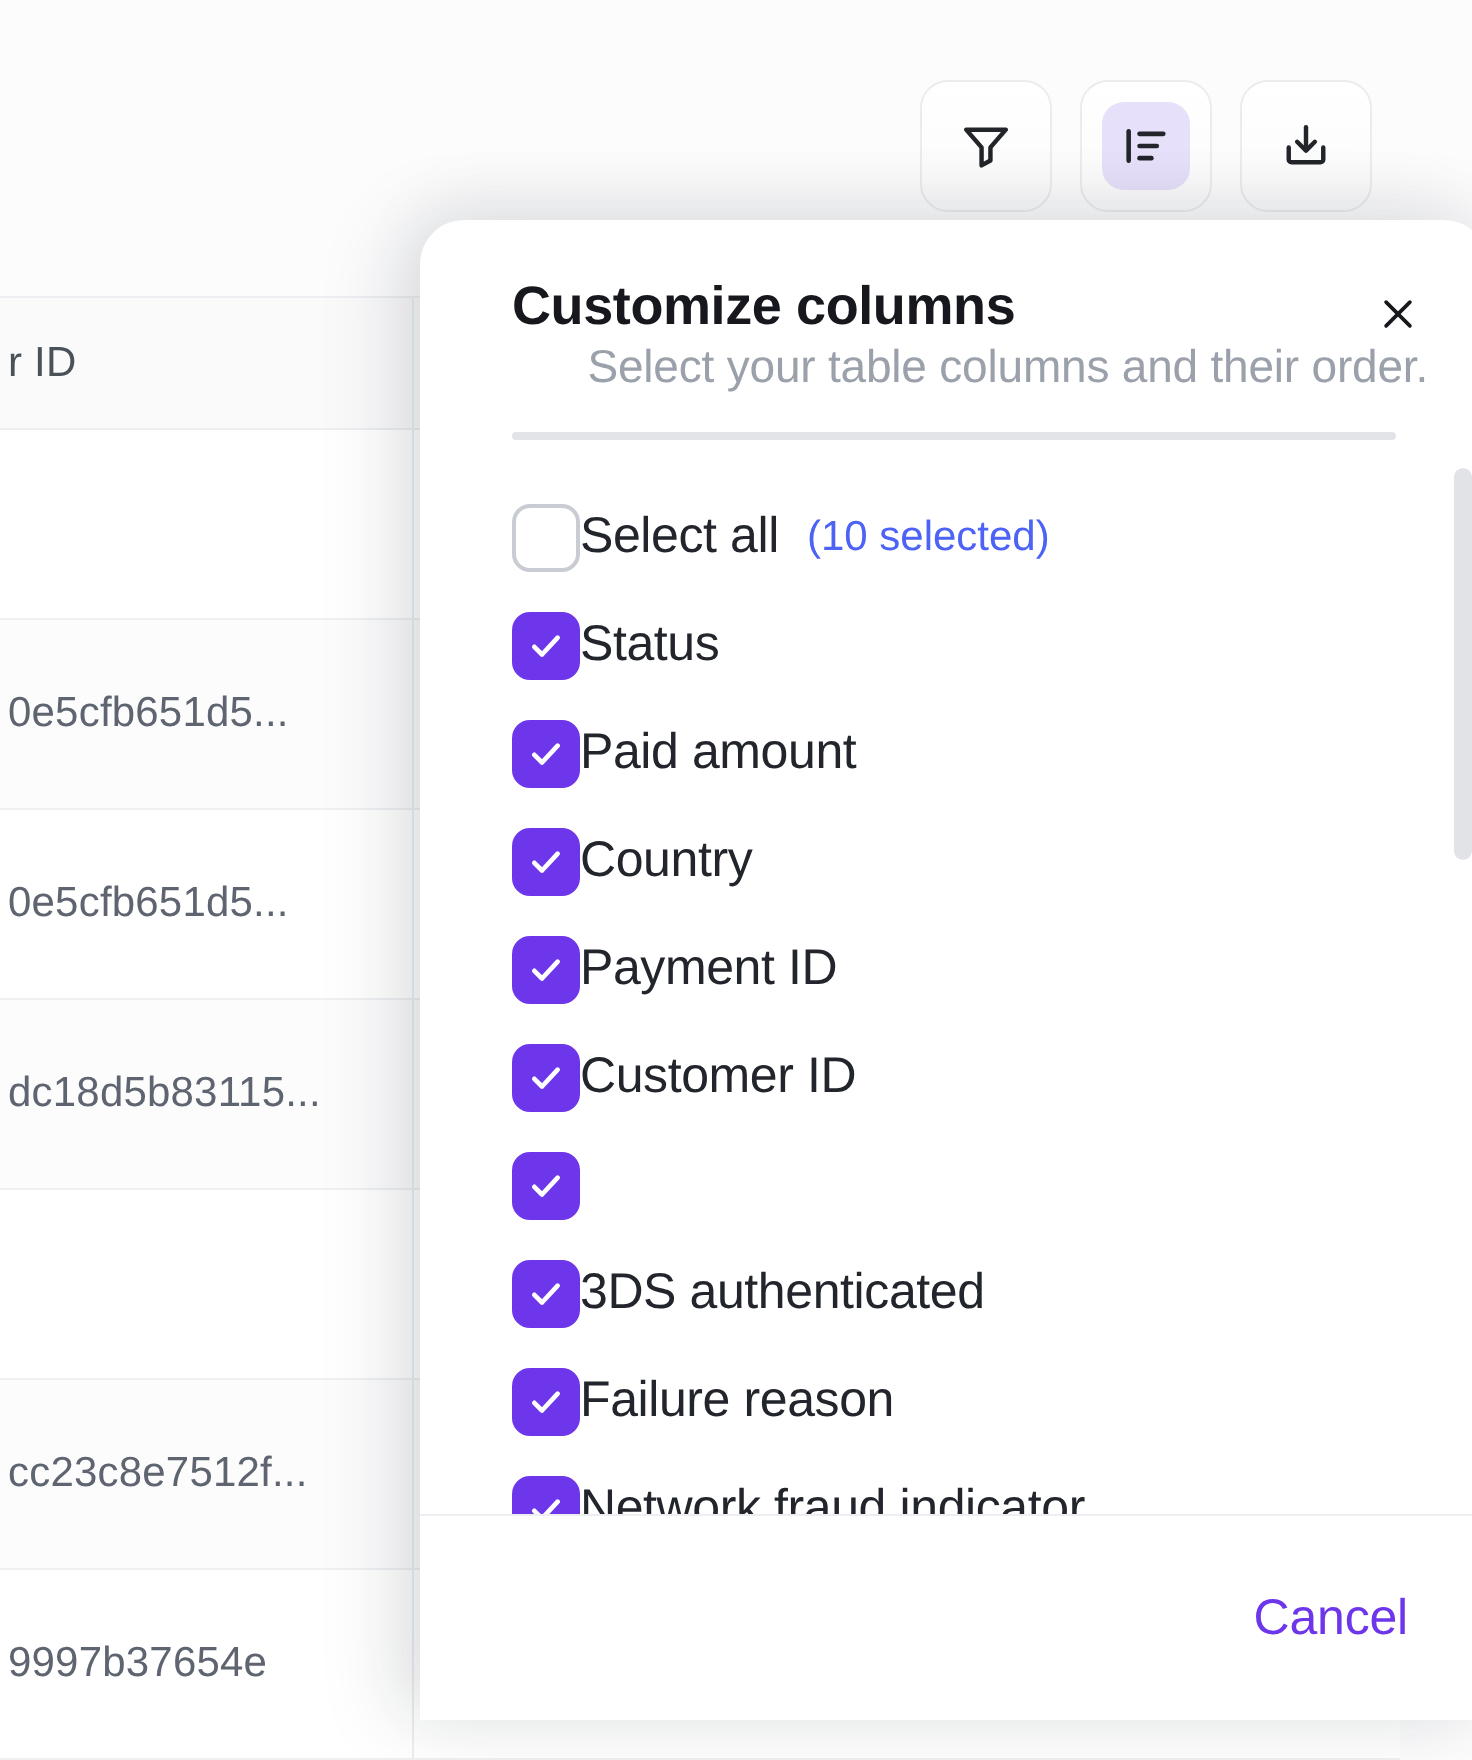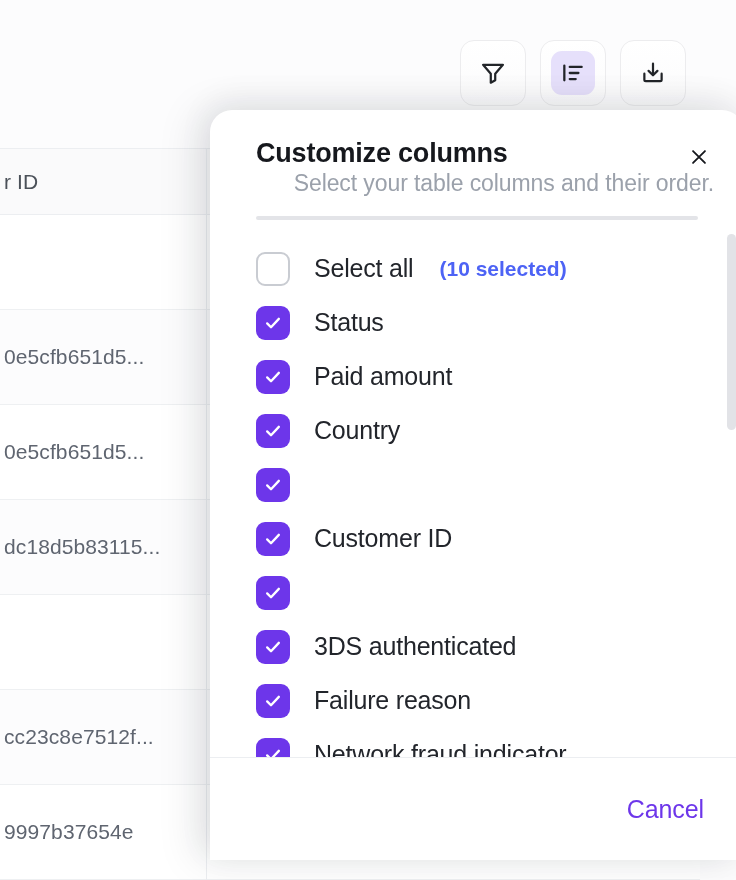--- a/index.html
+++ b/index.html
@@ -213,30 +213,28 @@
   }
   .cb.off {
     background: #ffffff;
     border: 2px solid #c9ccd2;
   }
   .cb.on { background: #6d36ea; }
   .cb.on svg { display: block; }
   .col-label {
     font-size: 25px;
     color: #22252b;
-    margin-left: 24px;
     letter-spacing: -.2px;
     white-space: nowrap;
   }
   .sel-count {
     font-size: 21px;
     color: #4d63f5;
-    margin-left: 26px;
-    white-space: nowrap;
-    font-weight: bold;
+    margin-left: 14px;
+    white-space: nowrap;
   }
 
   
   .dlg-scrollbar {
     position: absolute;
     right: 8px;
     top: 14px;
     bottom: 10px;
     width: 9px;
     cursor: pointer;
@@ -413,20 +411,21 @@
           </span>
           <span class="col-label">Country</span>
         </li>
 
         <li class="col-item">
           <span class="cb on">
             <svg width="20" height="20" viewBox="0 0 24 24" fill="none" stroke="#ffffff" stroke-width="2.8" stroke-linecap="round" stroke-linejoin="round">
                 <path d="M5 12.5l4.6 4.6L19 7"></path>
               </svg>
           </span>
+          <span class="col-label">Payment ID</span>
         </li>
 
         <li class="col-item">
           <span class="cb on">
             <svg width="20" height="20" viewBox="0 0 24 24" fill="none" stroke="#ffffff" stroke-width="2.8" stroke-linecap="round" stroke-linejoin="round">
                 <path d="M5 12.5l4.6 4.6L19 7"></path>
               </svg>
           </span>
           <span class="col-label">Customer ID</span>
         </li>

